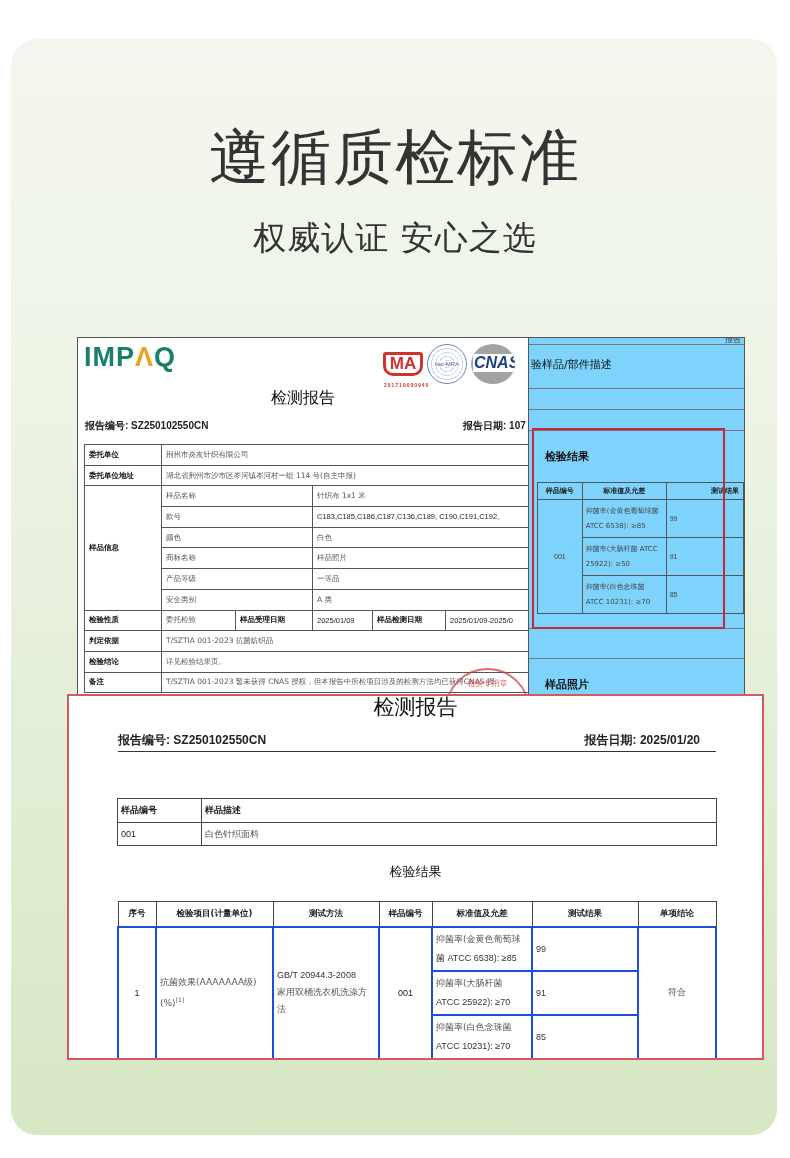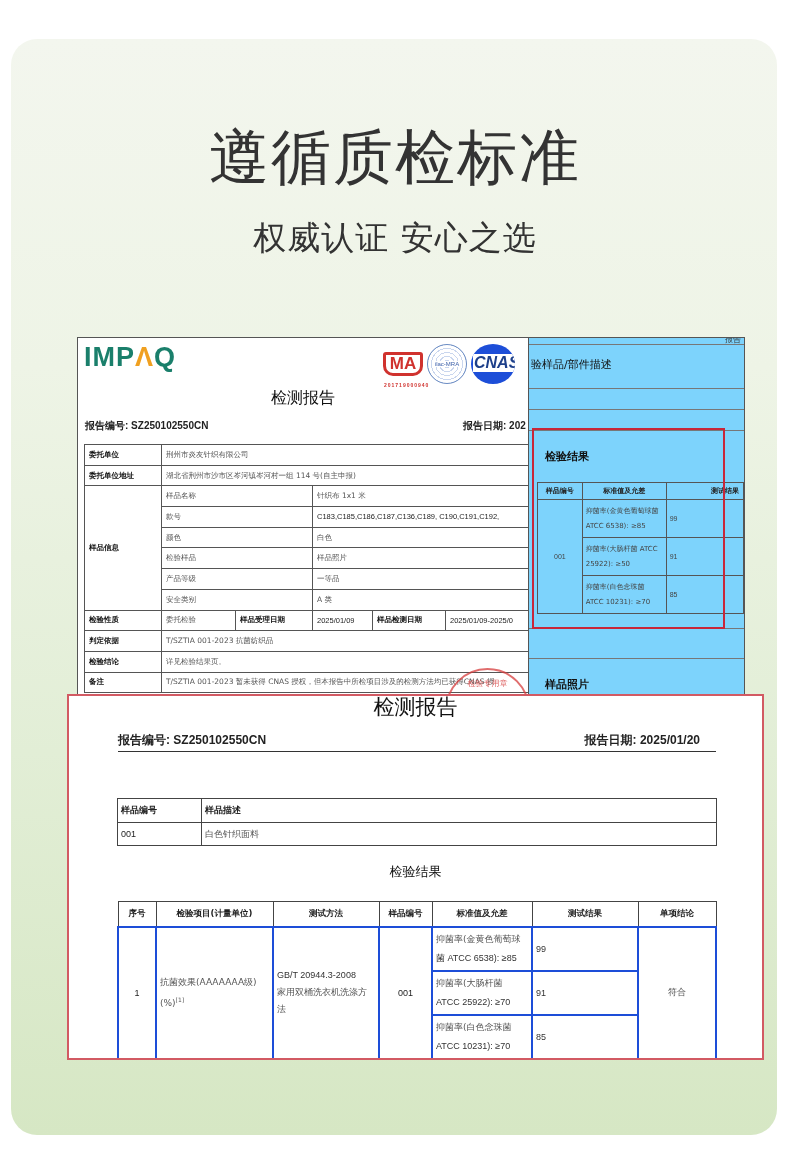--- a/index.html
+++ b/index.html
@@ -38,21 +38,21 @@
     display: flex; align-items: center; justify-content: center; position: relative;
   }
   .cma-num { position: absolute; top: 27px; left: -2px; font-size: 5px; color: #d0322e; letter-spacing: 1px; white-space: nowrap; }
   .ilac {
     width: 40px; height: 40px; border-radius: 50%; border: 1px solid #6b8cc3;
     background: repeating-radial-gradient(circle, #fff 0 3px, #c9d6ee 3px 4px);
     display: flex; align-items: center; justify-content: center;
     font-size: 6px; color: #3a5ea8; font-family: "Liberation Sans", sans-serif;
   }
   .cnas {
-    width: 44px; height: 40px; border-radius: 50%; background: #1d4ed8; position: relative; overflow: hidden;
+    width: 44px; height: 40px; border-radius: 50%; background: #a3a3a3; position: relative; overflow: hidden;
   }
   .cnas span {
     position: absolute; left: 2px; top: 10px; font-style: italic; font-weight: 700; color: #fff;
     font-size: 16px; font-family: "Liberation Sans", sans-serif; background: #fff; color: #1d3f8a; padding: 0 1px;
   }
   .p1-title { position: absolute; left: 0; top: 50px; width: 100%; text-align: center; font-size: 16px; color: #111; }
   .p1-no { position: absolute; left: 7px; top: 81px; font-size: 10px; font-weight: 700; font-family: "Liberation Sans", sans-serif; }
   .p1-date { position: absolute; left: 385px; top: 81px; font-size: 10px; font-weight: 700; font-family: "Liberation Sans", sans-serif; white-space: nowrap; }
   .p1-table { position: absolute; left: 6px; top: 106px; width: 470px; border-collapse: collapse; font-size: 7.5px; }
   .p1-table td { border: 1px solid #555; height: 20.7px; padding: 0 4px; white-space: nowrap; color: #555; }
@@ -125,21 +125,21 @@
       </div>
     <div class="ilac">
         <span style="background:#fff;padding:0 1px;">ilac-MRA</span>
       </div>
     <div class="cnas">
         <span>CNAS</span>
       </div>
   </div>
   <div class="p1-title">检测报告</div>
   <div class="p1-no">报告编号: SZ250102550CN</div>
-  <div class="p1-date">报告日期: 202</div>
+  <div class="p1-date">报告日期: 107</div>
 
   <table class="p1-table">
     <tbody>
         <tr>
       <td class="k">委托单位</td>
       <td colspan="5">荆州市炎友针织有限公司</td>
     </tr>
     <tr>
       <td class="k">委托单位地址</td>
       <td colspan="5">湖北省荆州市沙市区岑河镇岑河村一组 114 号(自主申报)</td>
@@ -151,21 +151,21 @@
     </tr>
     <tr>
           <td colspan="2">款号</td>
           <td colspan="3" class="font-en" style="color:#222">C183,C185,C186,C187,C136,C189, C190,C191,C192,</td>
         </tr>
     <tr>
           <td colspan="2">颜色</td>
           <td colspan="3">白色</td>
         </tr>
     <tr>
-          <td colspan="2">检验样品</td>
+          <td colspan="2">商标名称</td>
           <td colspan="3">样品照片</td>
         </tr>
     <tr>
           <td colspan="2">产品等级</td>
           <td colspan="3">一等品</td>
         </tr>
     <tr>
           <td colspan="2">安全类别</td>
           <td colspan="3">A 类</td>
         </tr>

